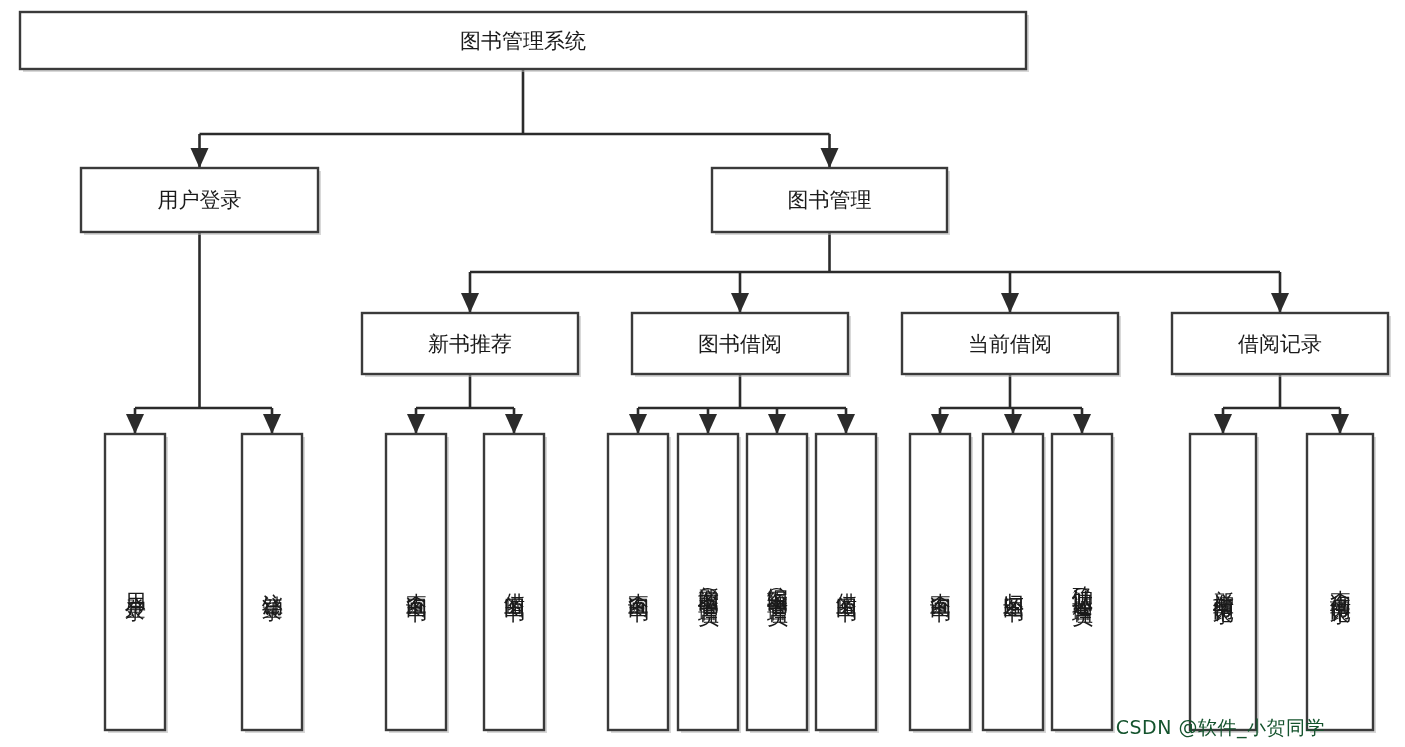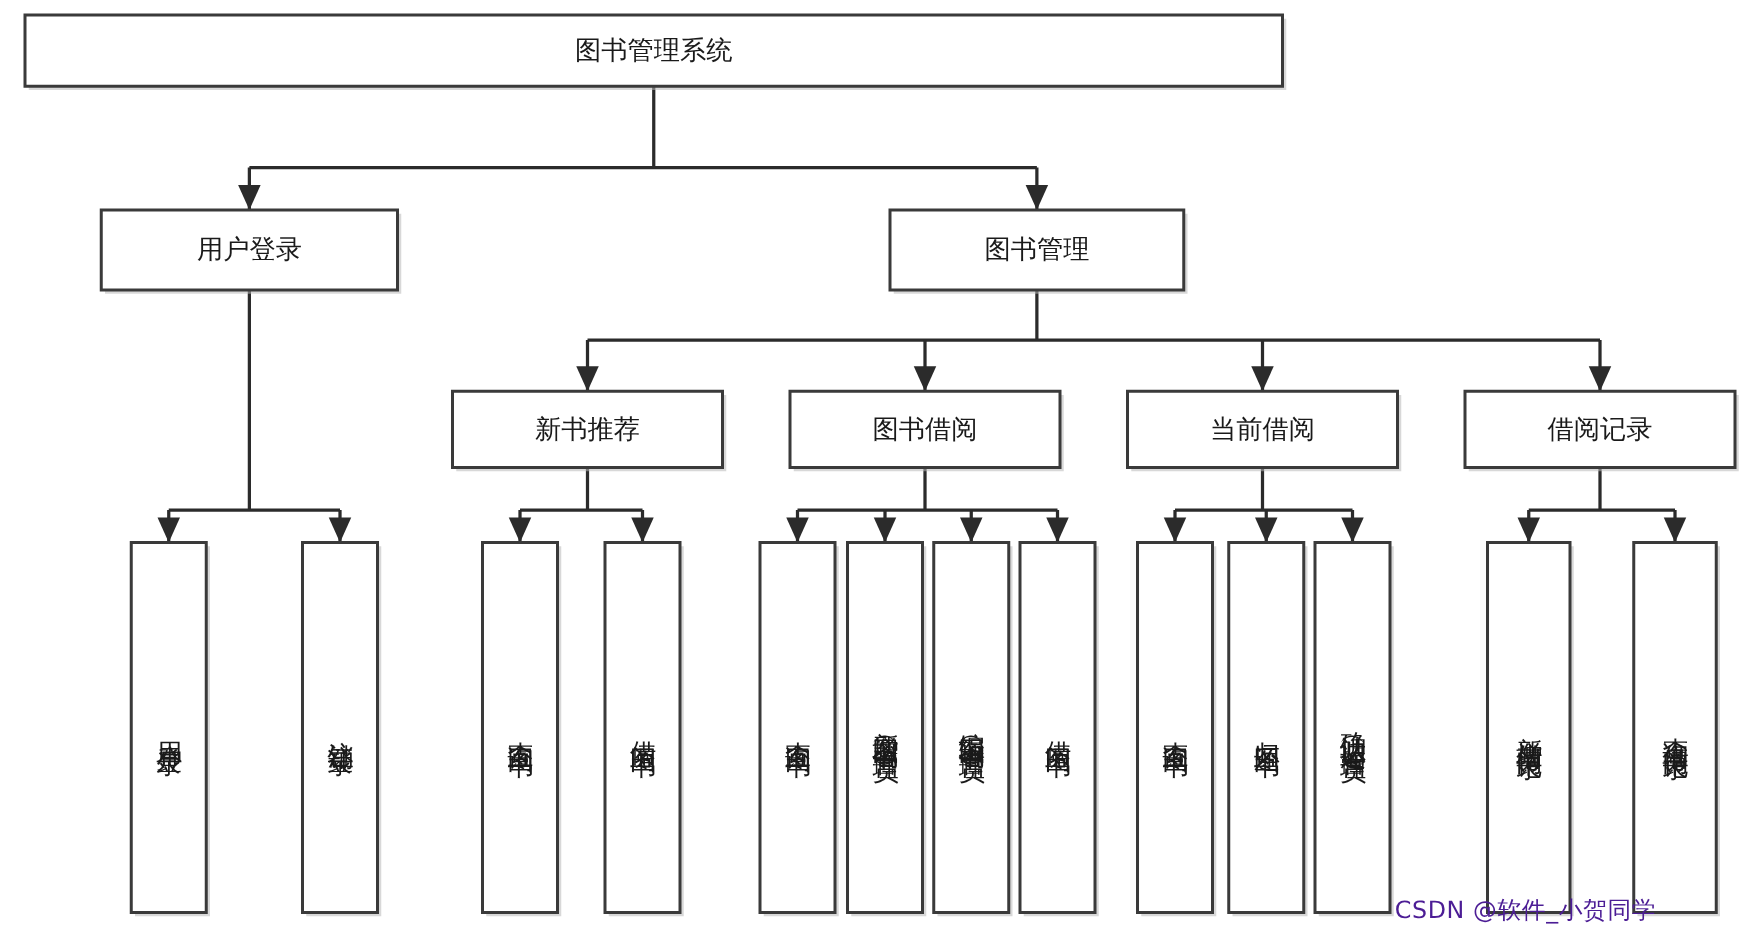--- a/index.html
+++ b/index.html
@@ -65,21 +65,21 @@
     letter-spacing: 3px;
     white-space: nowrap;
     pointer-events: none;
   }
   .watermark {
     position: absolute;
     right: 12px;
     bottom: 6px;
     font-family: "DejaVu Sans", "Liberation Sans", sans-serif;
     font-size: 19px;
-    color: #4c1d95;
+    color: #14532d;
     letter-spacing: 0.5px;
     white-space: nowrap;
   }
 </style>
 </head>
 <body>
 
 <div id="diagram-root">
 
   <svg class="diagram-canvas" viewBox="0 0 1405 747">

